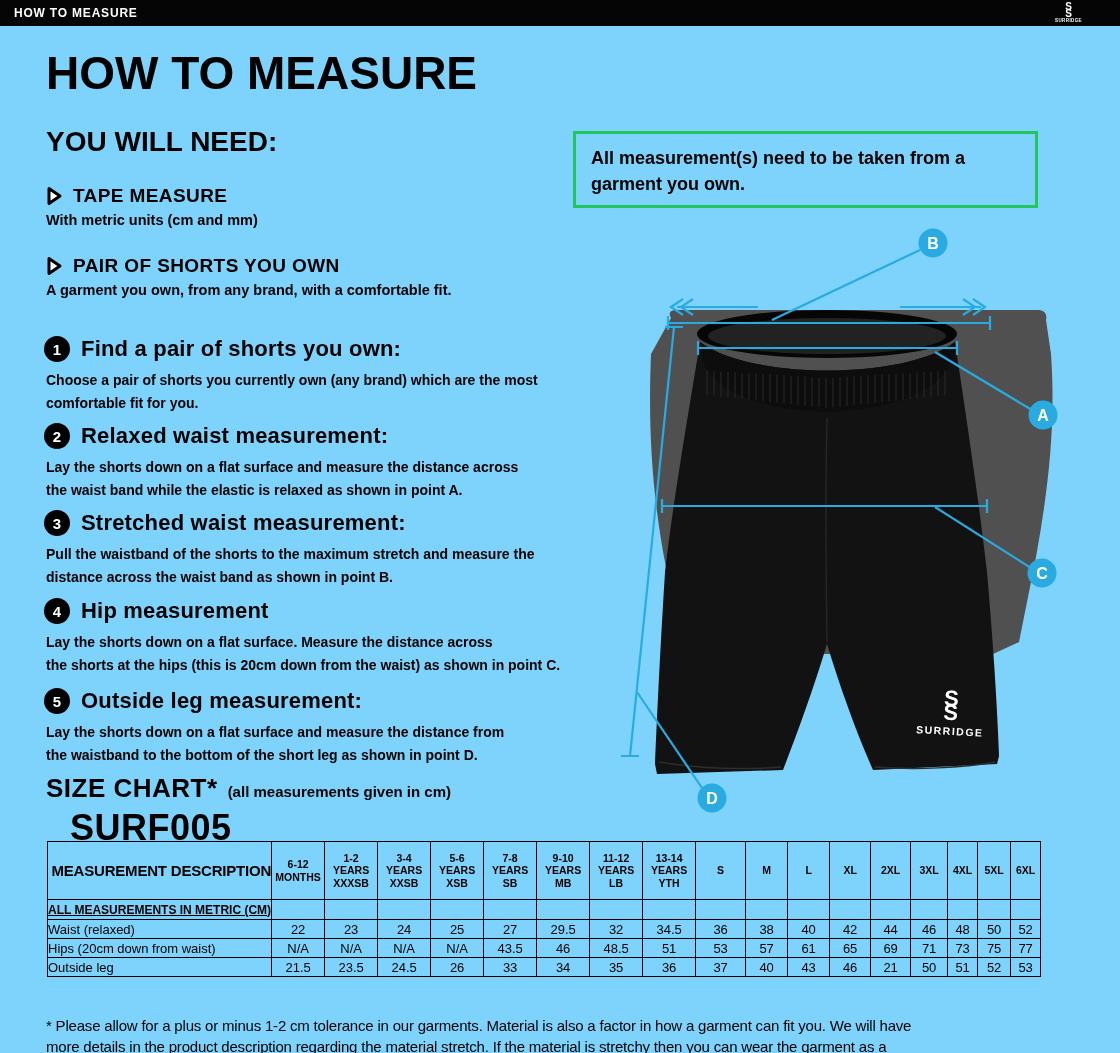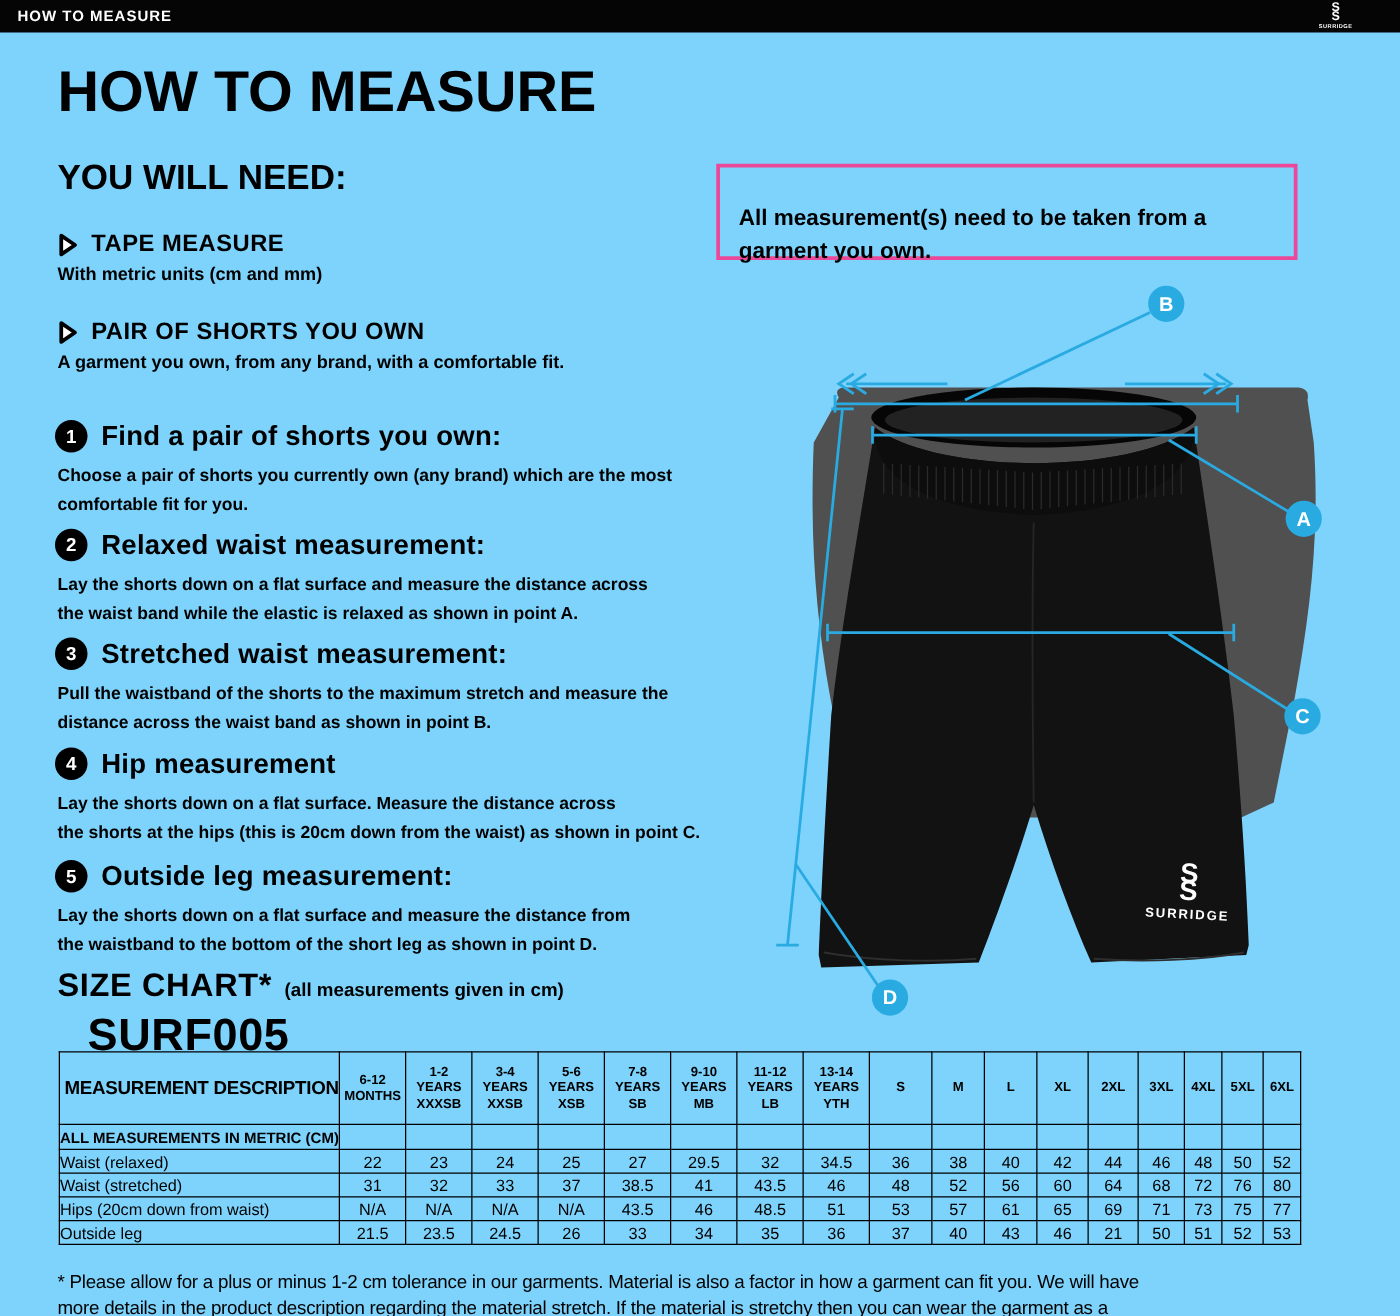--- a/index.html
+++ b/index.html
@@ -34,35 +34,35 @@
   .step-head { display:flex; align-items:center; gap:11px; }
   .step-num {
     width:26px; height:26px; border-radius:50%; background:#000; color:#fff;
     font-size:15px; font-weight:bold; display:flex; align-items:center; justify-content:center; flex:0 0 auto;
   }
   .step-title { font-size:22px; font-weight:bold; letter-spacing:.2px; }
   .step-body { margin:7px 0 0 2px; font-size:14px; font-weight:bold; line-height:23px; white-space:pre-line; }
   
   .note-box {
     position:absolute; left:573px; top:131px; width:465px; height:77px; box-sizing:border-box;
-    border:3px solid #ec4899; padding:27px 15px; font-size:18px; font-weight:bold; line-height:26px;
+    border:3px solid #22c55e; padding:11px 15px; font-size:18px; font-weight:bold; line-height:26px;
     white-space:pre-line;
   }
   
   .diagram { position:absolute; left:615px; top:222px; width:470px; height:595px; }
   
   .sc-head { position:absolute; left:46px; top:773px; display:flex; align-items:baseline; gap:10px; }
   .sc-title { font-size:26px; font-weight:bold; letter-spacing:.5px; }
   .sc-sub { font-size:15px; font-weight:bold; }
   .sc-code { position:absolute; left:46px; top:807px; font-size:36px; font-weight:bold; letter-spacing:.5px;margin-left:24px; }
   table.chart { position:absolute; left:47px; top:841px; border-collapse:collapse; table-layout:fixed; }
   table.chart th, table.chart td { border:1.6px solid #000; padding:0; overflow:hidden; }
   th.desc-h { height:57px; font-size:15px; text-align:right; padding-left:6px; white-space:nowrap; letter-spacing:-.2px; }
   th.size-h { font-size:10.5px; line-height:1.2; text-align:center; font-weight:bold; }
-  td.sub-h  { height:19px; font-size:12px; font-weight:bold; text-align:left; padding-left:5px; white-space:nowrap; }
+  td.sub-h  { height:19px; font-size:12px; font-weight:bold; text-align:left; padding-left:5px; white-space:nowrap;text-decoration:underline; }
   td.row-label { height:18px; font-size:13px; text-align:left; padding-left:5px; white-space:nowrap; }
   td.val { height:18px; font-size:13px; text-align:center; }
   
   .footnote {
     position:absolute; left:46px; top:1000px; width:1045px; font-size:15px; line-height:21px;
     letter-spacing:-.2px; white-space:pre-line;
   }
 </style>
 </head>
 <body>
@@ -363,40 +363,20 @@
           <td class="val">34.5</td>
           <td class="val">36</td>
           <td class="val">38</td>
           <td class="val">40</td>
           <td class="val">42</td>
           <td class="val">44</td>
           <td class="val">46</td>
           <td class="val">48</td>
           <td class="val">50</td>
           <td class="val">52</td>
-        </tr>
-        <tr>
-          <td class="row-label">Waist (stretched)</td>
-          <td class="val">31</td>
-          <td class="val">32</td>
-          <td class="val">33</td>
-          <td class="val">37</td>
-          <td class="val">38.5</td>
-          <td class="val">41</td>
-          <td class="val">43.5</td>
-          <td class="val">46</td>
-          <td class="val">48</td>
-          <td class="val">52</td>
-          <td class="val">56</td>
-          <td class="val">60</td>
-          <td class="val">64</td>
-          <td class="val">68</td>
-          <td class="val">72</td>
-          <td class="val">76</td>
-          <td class="val">80</td>
         </tr>
         <tr>
           <td class="row-label">Hips (20cm down from waist)</td>
           <td class="val">N/A</td>
           <td class="val">N/A</td>
           <td class="val">N/A</td>
           <td class="val">N/A</td>
           <td class="val">43.5</td>
           <td class="val">46</td>
           <td class="val">48.5</td>

